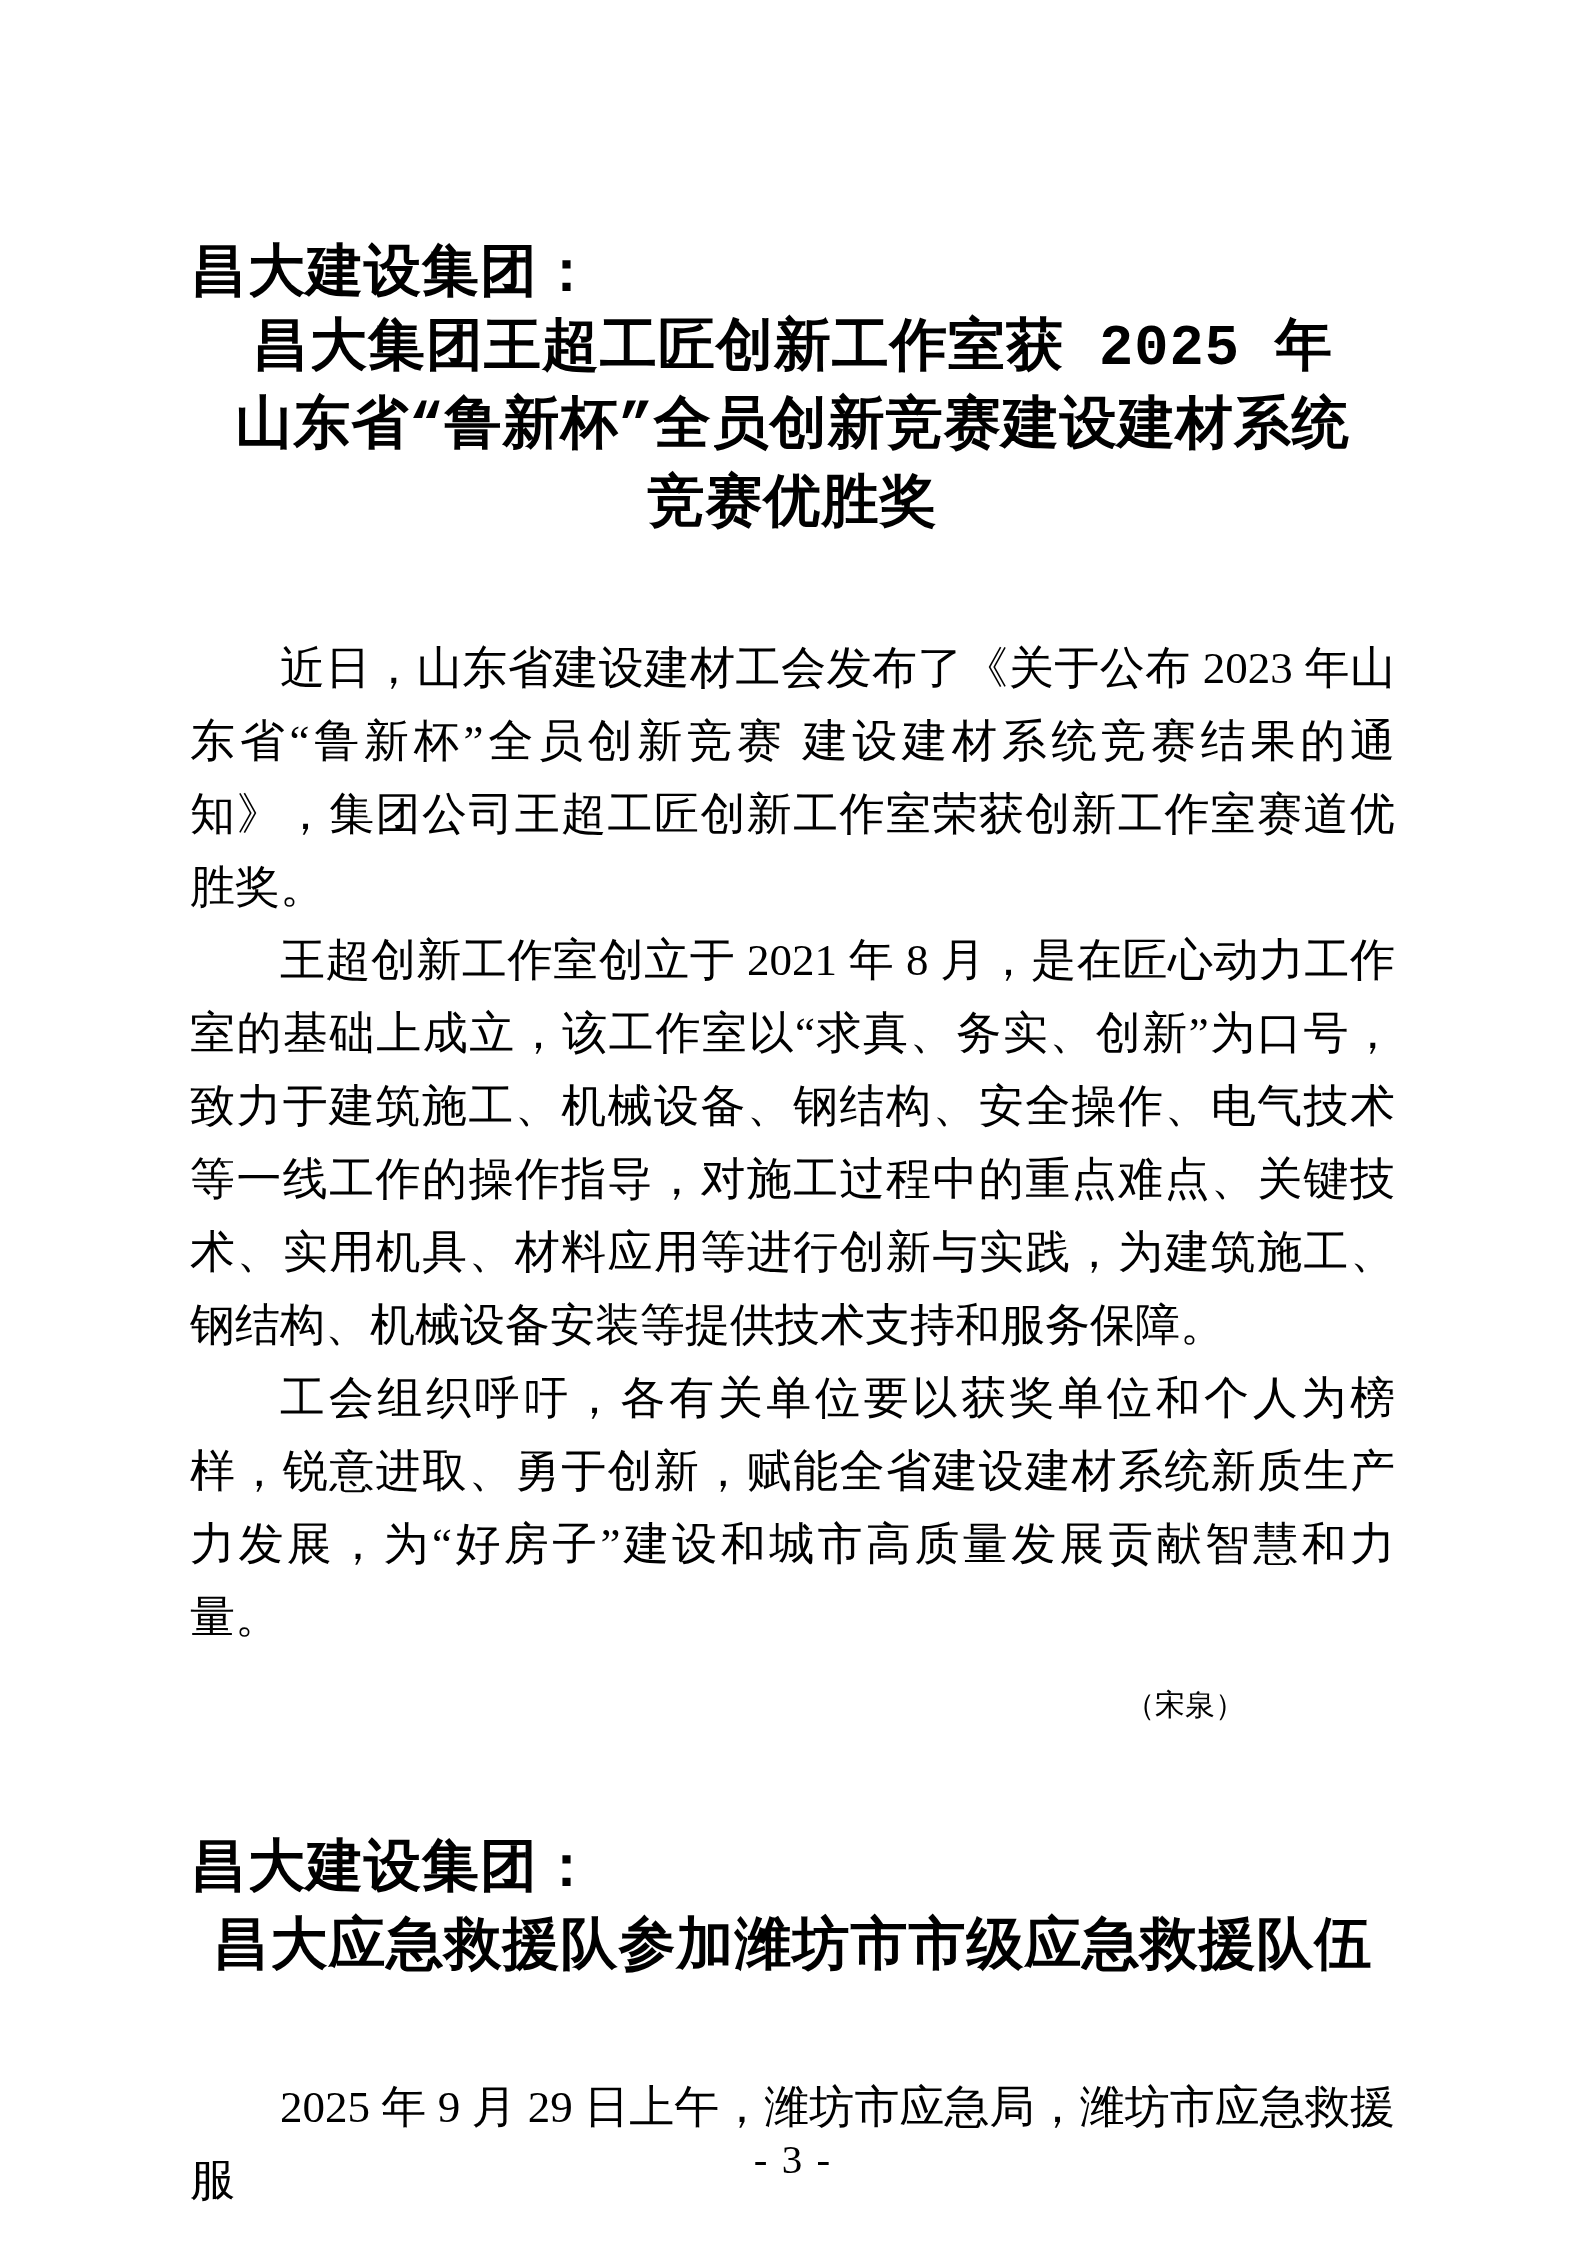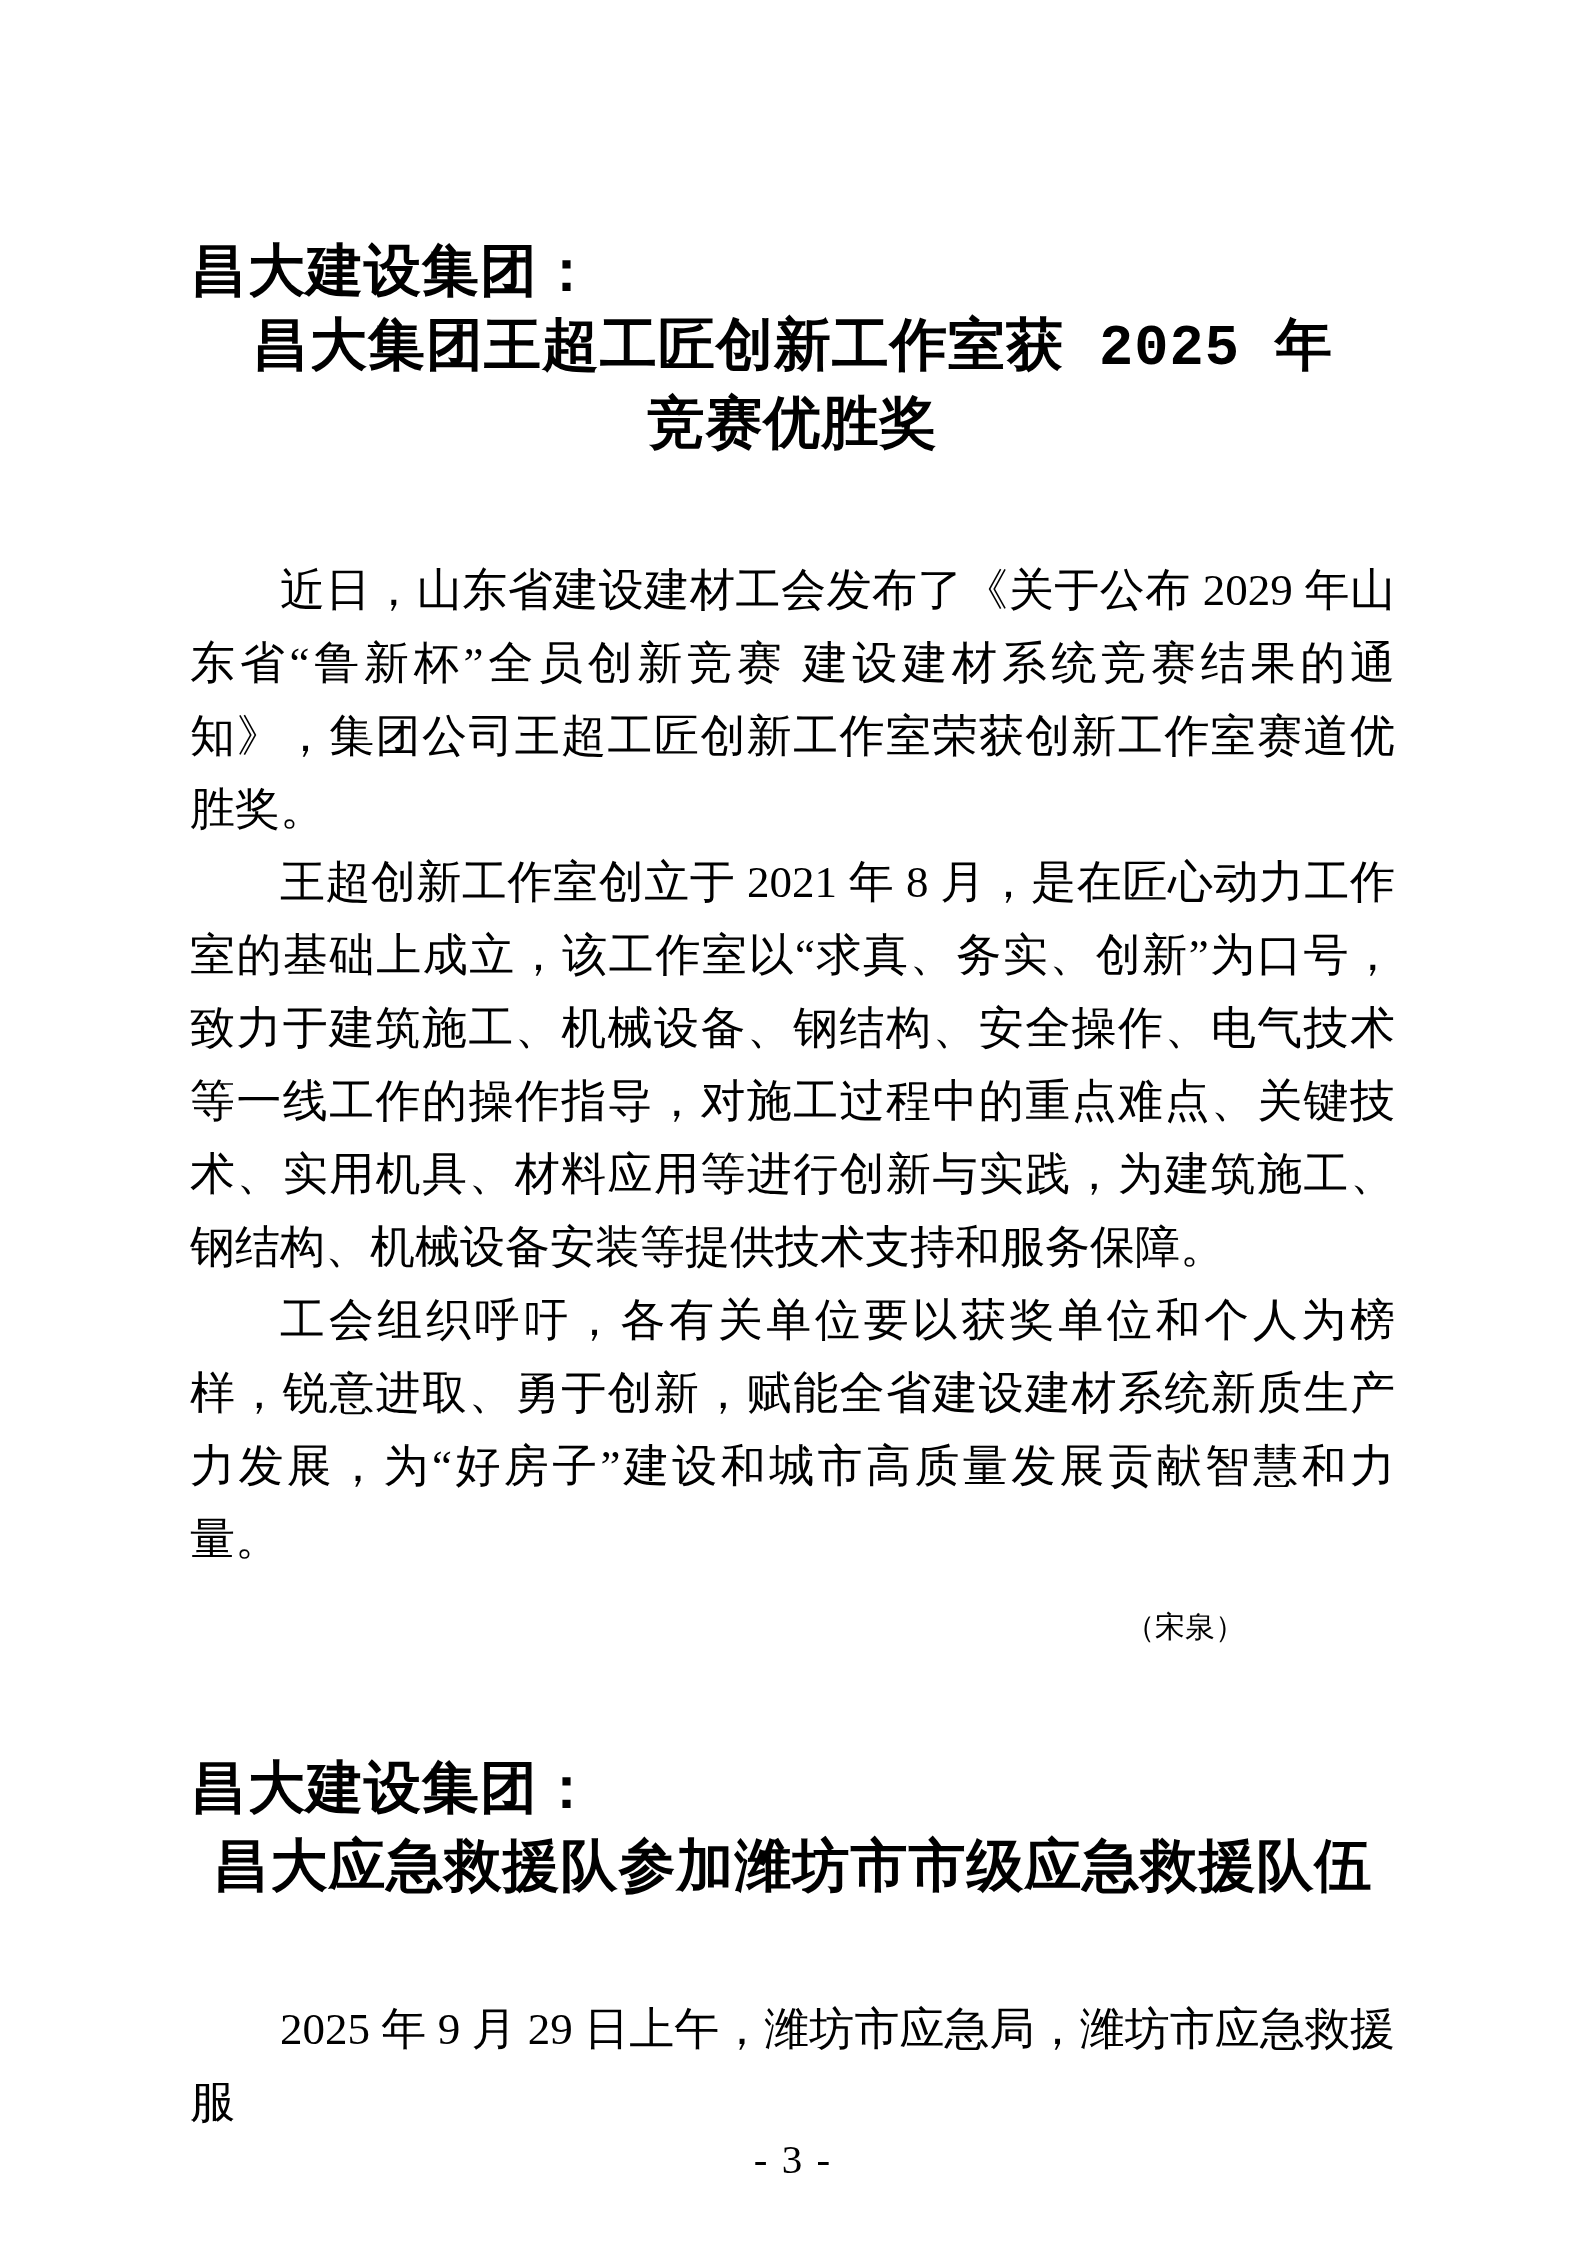--- a/index.html
+++ b/index.html
@@ -74,23 +74,24 @@
 </style>
 </head>
 <body>
 
 <div class="page">
 
   <section>
     <h2 class="org-heading">昌大建设集团：</h2>
     <h1 style="margin:0; padding:0;">
       <div class="title-line">昌大集团王超工匠创新工作室获 2025 年</div>
+      <div class="title-line">山东省“鲁新杯”全员创新竞赛建设建材系统</div>
       <div class="title-line">竞赛优胜奖</div>
     </h1>
-    <p class="body-para first-para">近日，山东省建设建材工会发布了《关于公布 2029 年山东省“鲁新杯”全员创新竞赛 建设建材系统竞赛结果的通知》，集团公司王超工匠创新工作室荣获创新工作室赛道优胜奖。</p>
+    <p class="body-para first-para">近日，山东省建设建材工会发布了《关于公布 2023 年山东省“鲁新杯”全员创新竞赛 建设建材系统竞赛结果的通知》，集团公司王超工匠创新工作室荣获创新工作室赛道优胜奖。</p>
     <p class="body-para">王超创新工作室创立于 2021 年 8 月，是在匠心动力工作室的基础上成立，该工作室以“求真、务实、创新”为口号，致力于建筑施工、机械设备、钢结构、安全操作、电气技术等一线工作的操作指导，对施工过程中的重点难点、关键技术、实用机具、材料应用等进行创新与实践，为建筑施工、钢结构、机械设备安装等提供技术支持和服务保障。</p>
     <p class="body-para">工会组织呼吁，各有关单位要以获奖单位和个人为榜样，锐意进取、勇于创新，赋能全省建设建材系统新质生产力发展，为“好房子”建设和城市高质量发展贡献智慧和力量。</p>
     <p class="byline">（宋泉）</p>
   </section>
 
   <section class="article-2">
     <h2 class="org-heading">昌大建设集团：</h2>
     <h1 style="margin:4px; padding:0;">
       <div class="title-line">昌大应急救援队参加潍坊市市级应急救援队伍</div>
     </h1>

